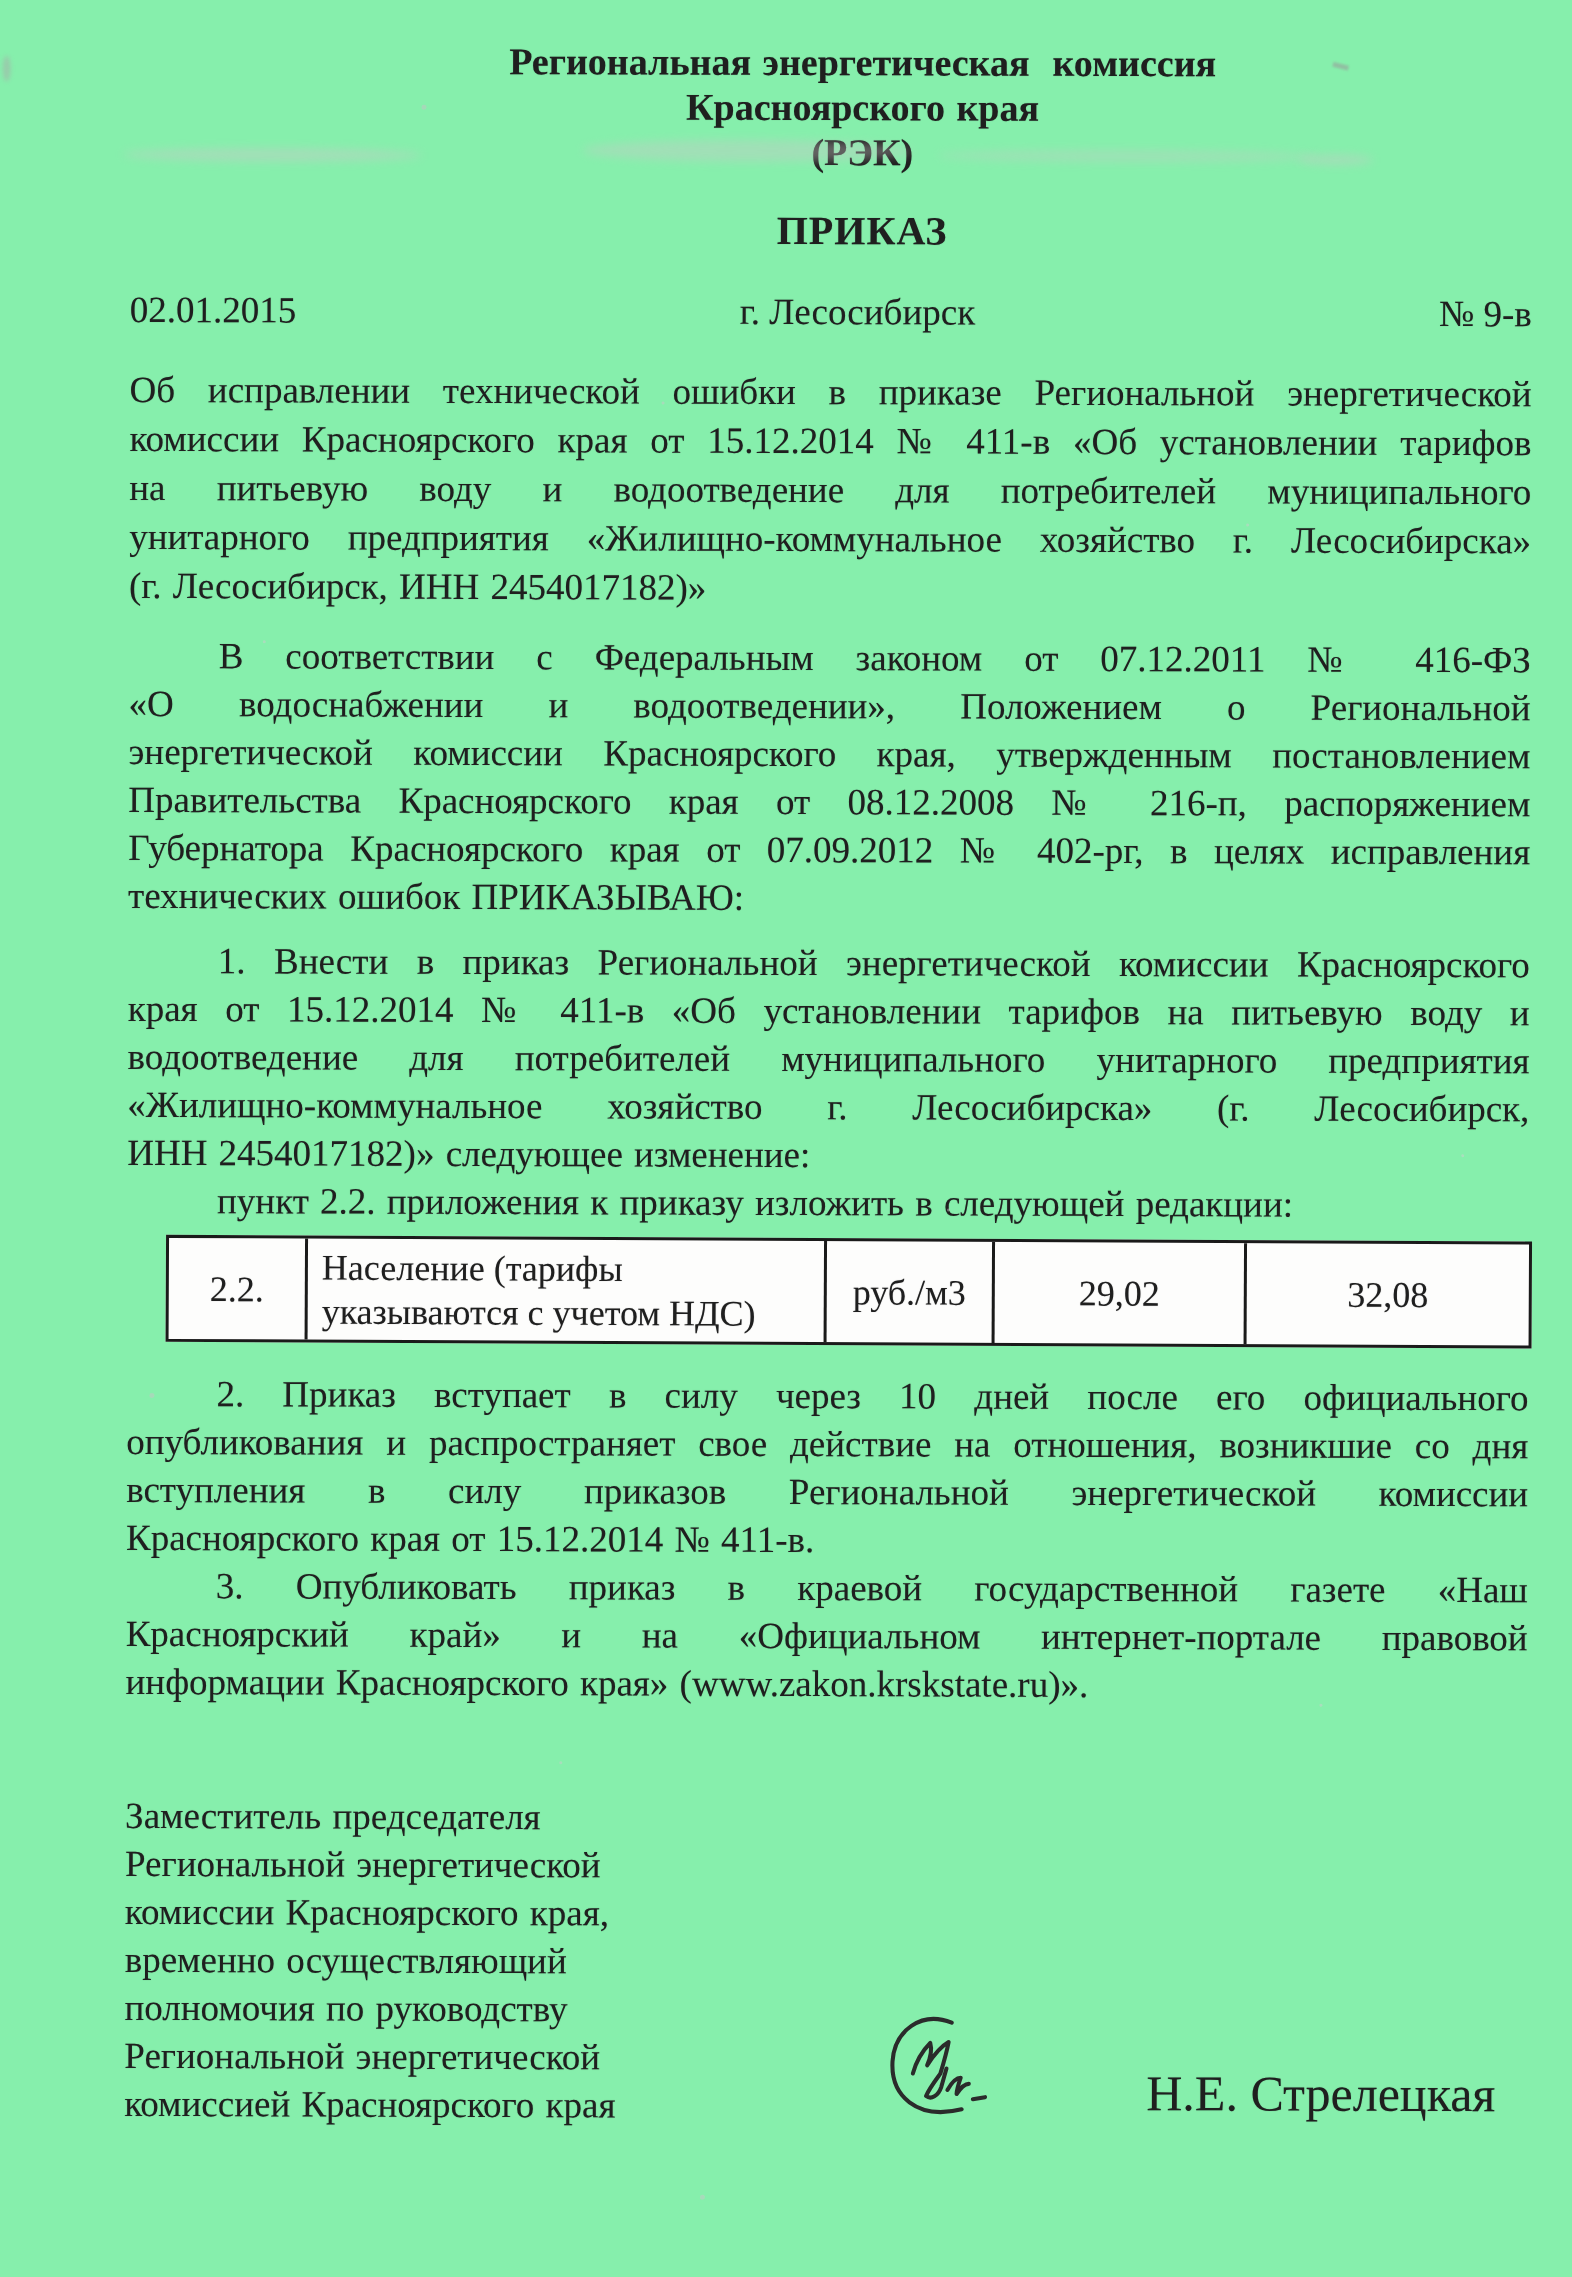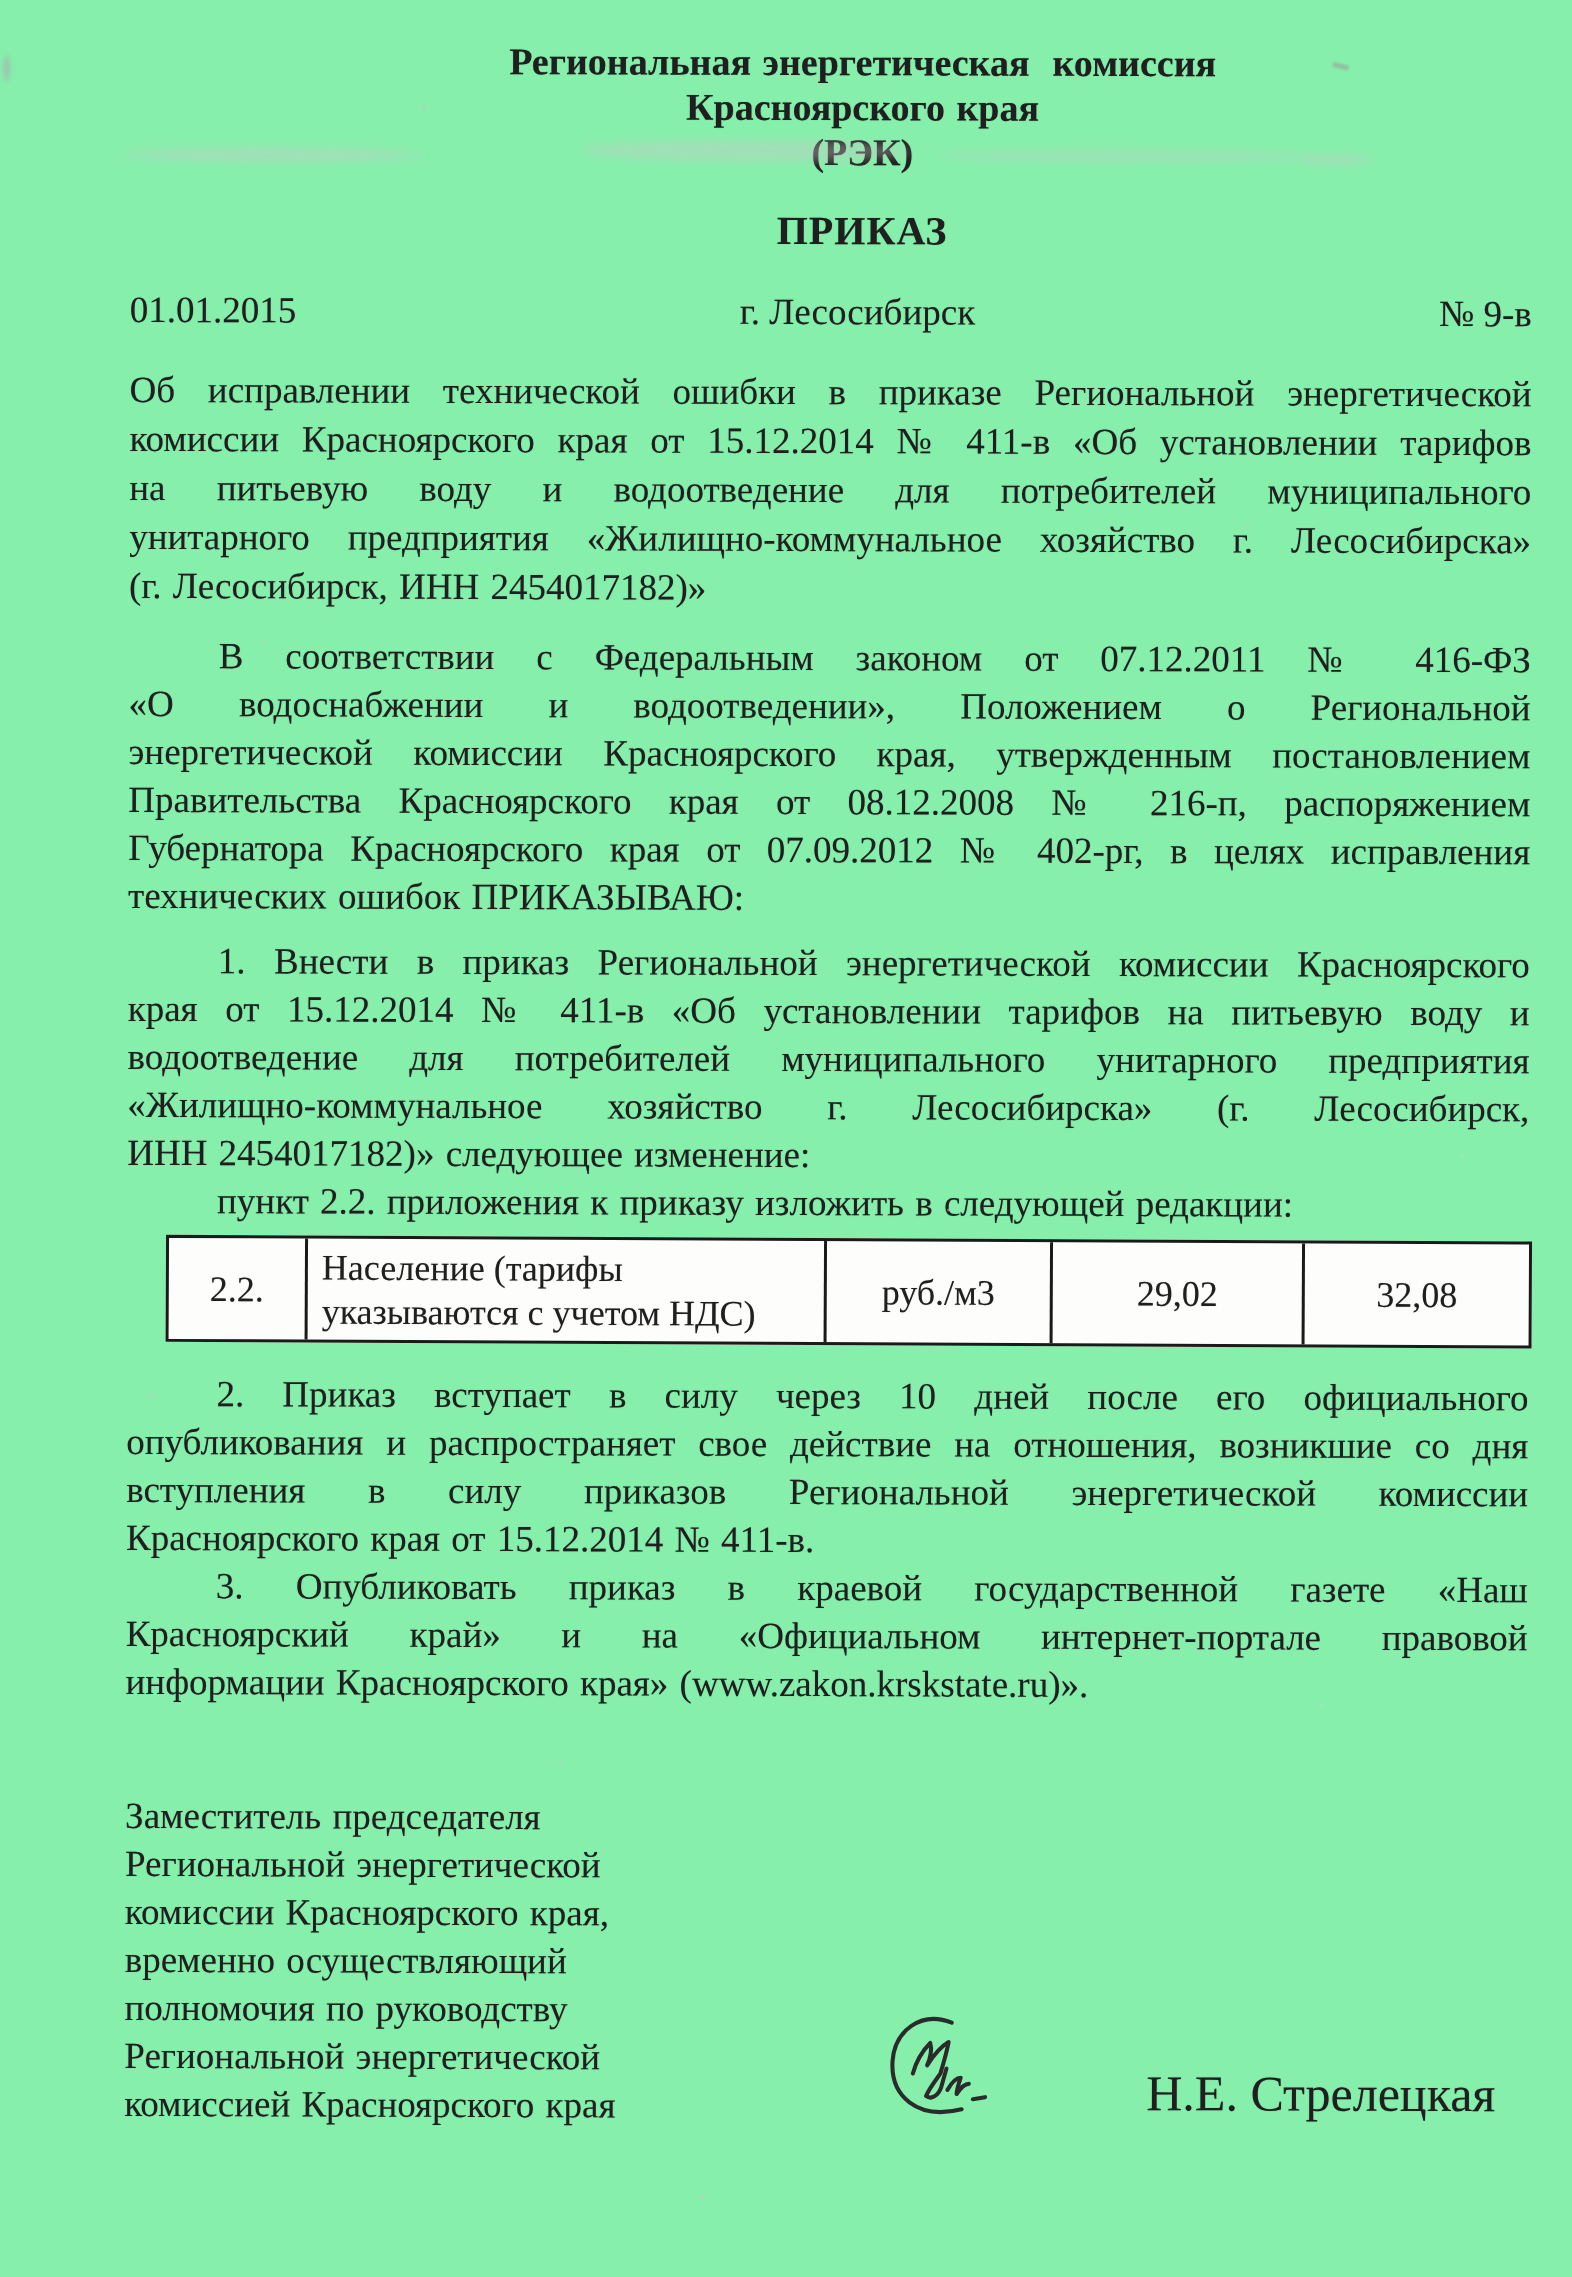--- a/index.html
+++ b/index.html
@@ -39,21 +39,21 @@
     position:absolute; left:167px; top:1238px; width:1366px; height:107px;
     box-sizing:border-box; border:3px solid #1a1a1a; display:flex;
     background:#fdfdfc; transform:rotate(0.1deg);
   }
   .cell { box-sizing:border-box; border-left:3px solid #1a1a1a;
           display:flex; align-items:center; justify-content:center;
           font-size:36px; line-height:44px; }
   .cell:first-child { border-left:none; }
   .c1 { width:136px; }
   .c2 { width:519px; justify-content:flex-start; padding-left:14px; text-align:left; }
-  .c3 { width:226px;font-family:Liberation Serif, serif; }
+  .c3 { width:168px;font-family:Liberation Serif, serif; }
   .c4 { width:252px; }
   .c5 { flex:1; }
 
   .sig-block { left:128px; top:1794px; width:660px; }
   .sig-block .tline, .sig-block .tline-last { text-align:left; text-align-last:left; }
   .sig-name { left:1150px; top:2068px; font-size:50px; }
 
   .sig-squiggle { position:absolute; left:888px; top:2012px; width:112px; height:112px; }
   .sig-squiggle svg { display:block; width:100%; height:100%; }
 
@@ -83,21 +83,21 @@
 
     <div class="block org">
         <div class="tline">Региональная энергетическая  комиссия</div>
         <div class="tline">Красноярского края</div>
         <div class="tline tline-last">(РЭК)</div>
       </div>
 
     <div class="block doc-title">ПРИКАЗ</div>
 
     <div class="block meta-row">
-      <span class="meta-date">01.01.2015</span>
+      <span class="meta-date">02.01.2015</span>
       <span class="meta-city">г. Лесосибирск</span>
       <span class="meta-num">№ 9-в</span>
     </div>
 
     <div class="block subject">
         <div class="tline">Об исправлении технической ошибки в приказе Региональной энергетической</div>
         <div class="tline">комиссии Красноярского края от 15.12.2014 № 411-в «Об установлении тарифов</div>
         <div class="tline">на питьевую воду и водоотведение для потребителей муниципального</div>
         <div class="tline">унитарного предприятия «Жилищно-коммунальное хозяйство г. Лесосибирска»</div>
         <div class="tline tline-last">(г. Лесосибирск, ИНН 2454017182)»</div>

